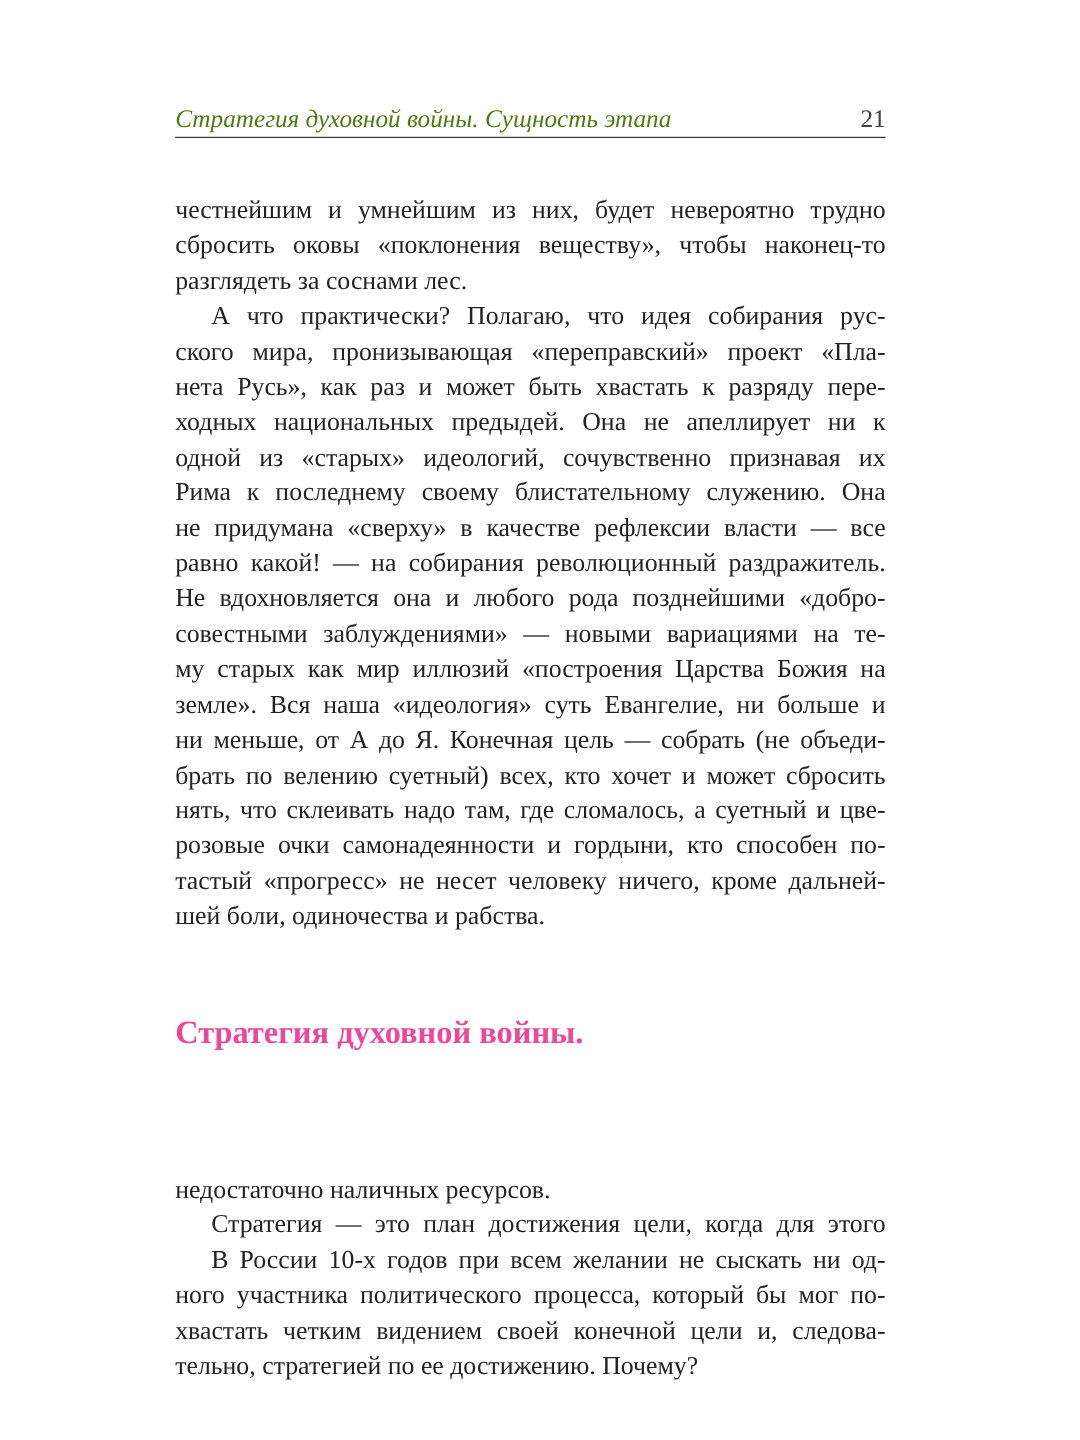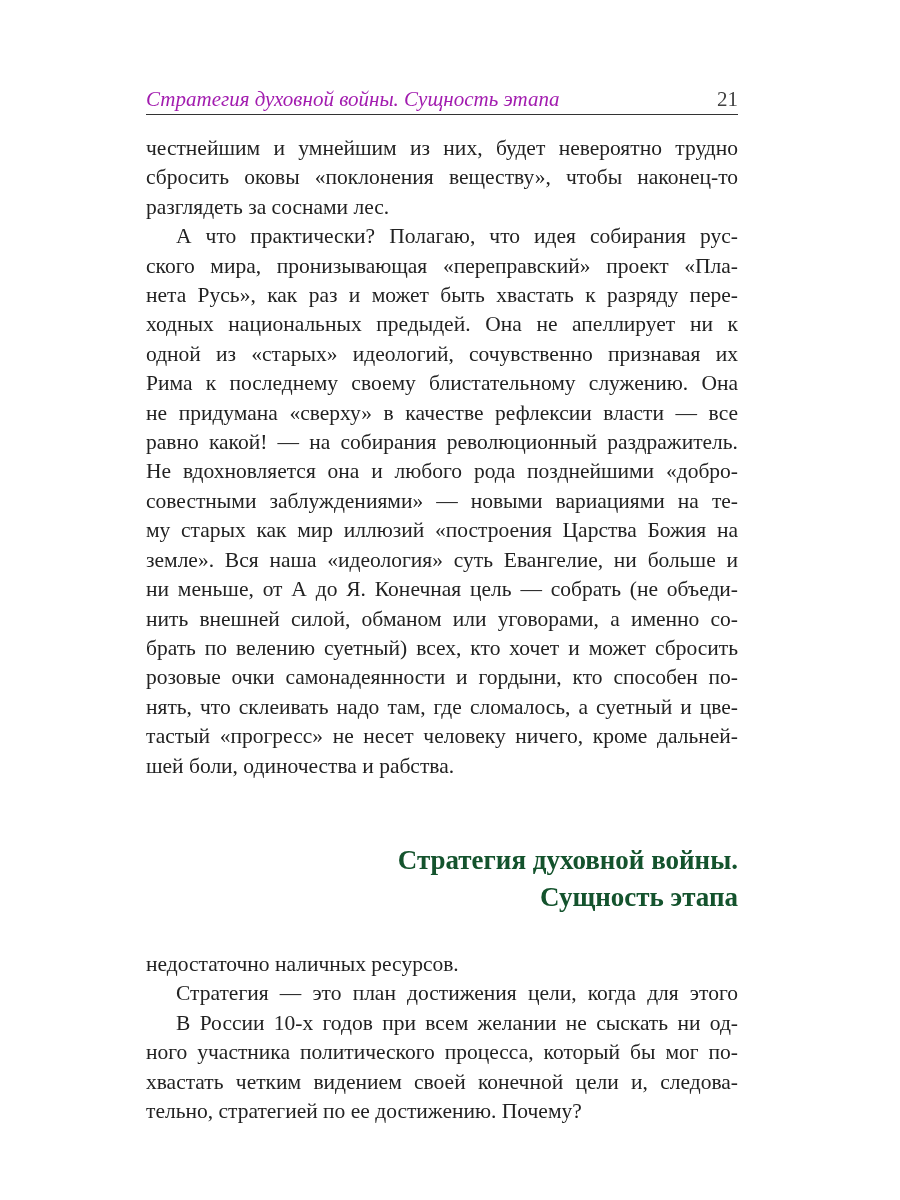--- a/index.html
+++ b/index.html
@@ -1,25 +1,25 @@
 <!DOCTYPE html>
 <html><head>
 <meta charset="utf-8">
 <style>
   html, body { margin:0; padding:0; background:#ffffff; }
   body { width:900px; height:1200px; position:relative; overflow:hidden; }
   .page { position:absolute; left:146px; top:0; width:592px; color:#222; font-family:"Liberation Serif","DejaVu Serif",serif; }
   .running-head { position:absolute; top:86px; left:0; width:592px; height:28px; border-bottom:1.5px solid #333; }
-  .running-title { position:absolute; left:0; top:0; font-style:italic; font-size:21px; line-height:26px; color:#a21caf; }
+  .running-title { position:absolute; left:0; top:0; font-style:italic; font-size:21px; line-height:26px; color:#4d7c0f; }
   .page-number { position:absolute; right:0; top:0; font-size:21px; line-height:26px; color:#404040; }
-  .body { position:absolute; left:0; width:592px; font-size:21.5px; line-height:29.4px; text-align:justify; }
+  .body { position:absolute; left:0; width:592px; font-size:21.5px; line-height:29.4px; text-align:justify;margin-top:27px; }
   .body .line { display:block; white-space:nowrap; text-align-last:justify; text-align:justify; }
   .body .line.last { text-align-last:left; }
   .block1 { top:134px; }
-  .heading { position:absolute; top:842px; left:0; width:592px; text-align:right; font-weight:bold; font-size:27px; line-height:37px; color:#14532d; }
+  .heading { position:absolute; top:842px; left:0; width:592px; text-align:left; font-weight:bold; font-size:27px; line-height:37px; color:#ec4899; }
   .block2 { top:950px; }
   .indent { padding-left:30px; }
 </style>
 </head>
 <body>
 
 <div class="page">
   <div class="running-head">
     <span class="running-title">Стратегия духовной войны. Сущность этапа</span>
     <span class="page-number">21</span>
@@ -35,31 +35,29 @@
       <span class="line">ходных национальных предыдей. Она не апеллирует ни к</span>
       <span class="line">одной из «старых» идеологий, сочувственно признавая их</span>
       <span class="line">Рима к последнему своему блистательному служению. Она</span>
       <span class="line">не придумана «сверху» в качестве рефлексии власти — все</span>
       <span class="line">равно какой! — на собирания революционный раздражитель.</span>
       <span class="line">Не вдохновляется она и любого рода позднейшими «добро-</span>
       <span class="line">совестными заблуждениями» — новыми вариациями на те-</span>
       <span class="line">му старых как мир иллюзий «построения Царства Божия на</span>
       <span class="line">земле». Вся наша «идеология» суть Евангелие, ни больше и</span>
       <span class="line">ни меньше, от А до Я. Конечная цель — собрать (не объеди-</span>
-      <span class="line">нить внешней силой, обманом или уговорами, а именно со-</span>
       <span class="line">брать по велению суетный) всех, кто хочет и может сбросить</span>
+      <span class="line">нять, что склеивать надо там, где сломалось, а суетный и цве-</span>
       <span class="line">розовые очки самонадеянности и гордыни, кто способен по-</span>
-      <span class="line">нять, что склеивать надо там, где сломалось, а суетный и цве-</span>
       <span class="line">тастый «прогресс» не несет человеку ничего, кроме дальней-</span>
       <span class="line last">шей боли, одиночества и рабства.</span>
     </div>
 
   <div class="heading">
     <div>Стратегия духовной войны.</div>
-    <div>Сущность этапа</div>
   </div>
 
   <div class="body block2" id="block2">
       <span class="line last">недостаточно наличных ресурсов.</span>
       <span class="line indent">Стратегия — это план достижения цели, когда для этого</span>
       <span class="line indent">В России 10-х годов при всем желании не сыскать ни од-</span>
       <span class="line">ного участника политического процесса, который бы мог по-</span>
       <span class="line">хвастать четким видением своей конечной цели и, следова-</span>
       <span class="line last">тельно, стратегией по ее достижению. Почему?</span>
     </div>

